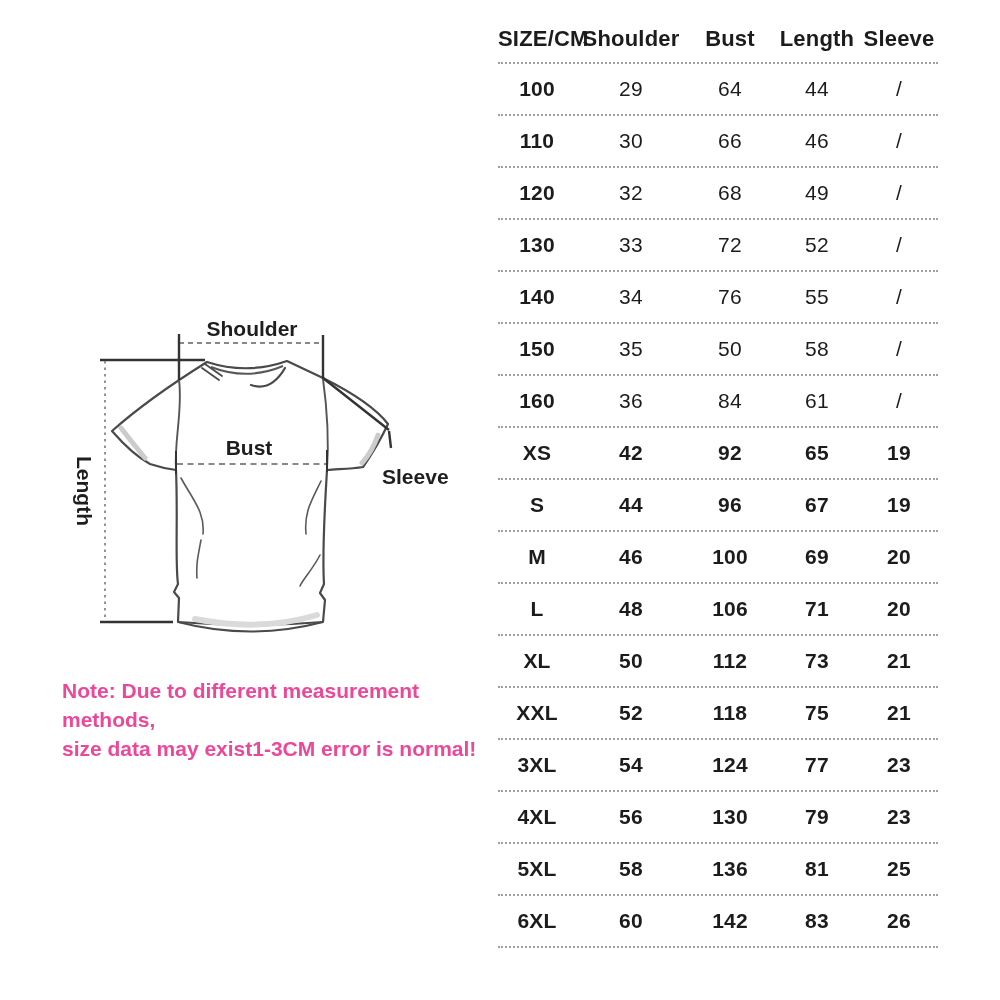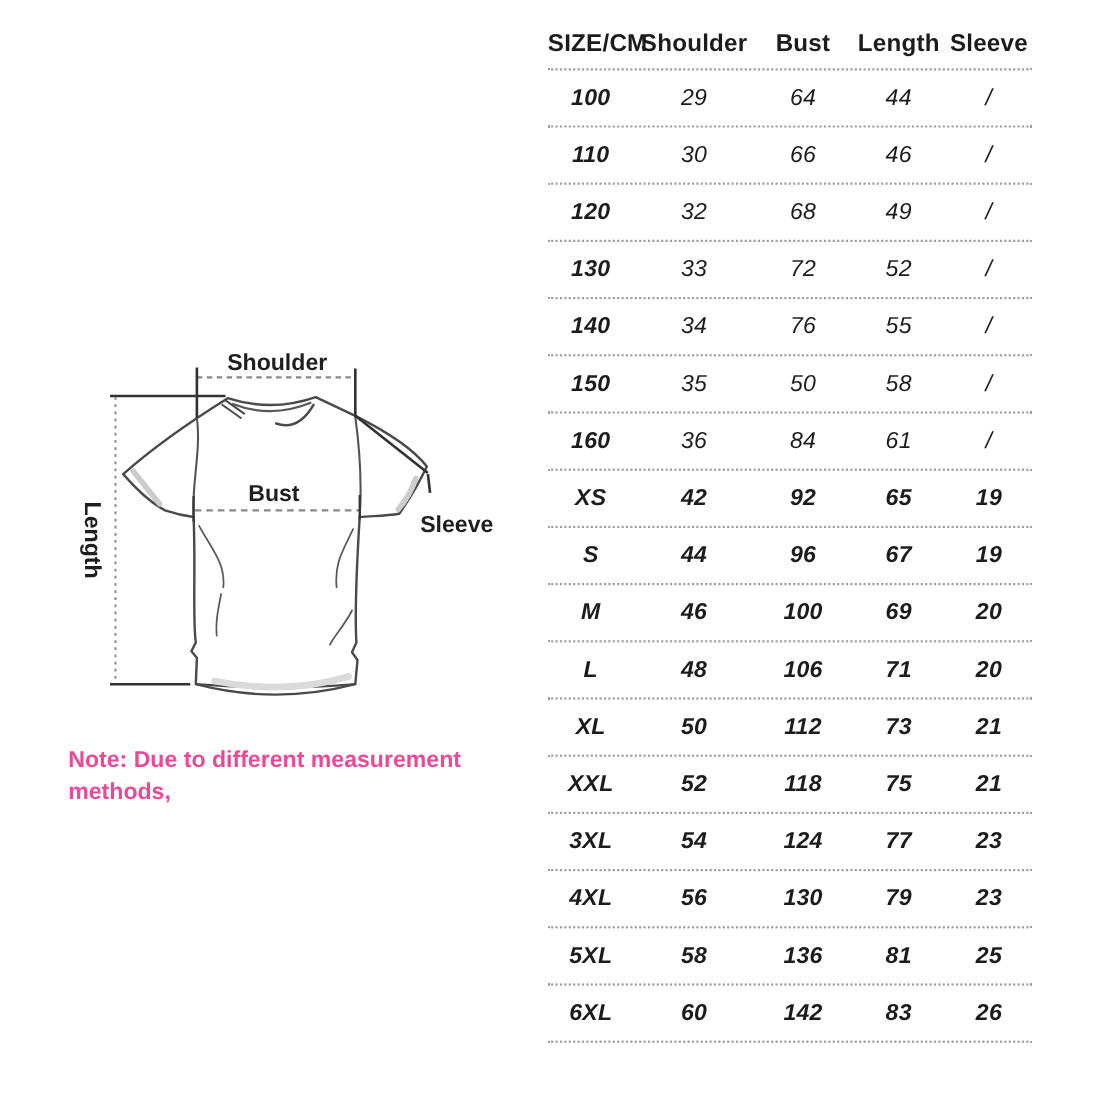--- a/index.html
+++ b/index.html
@@ -13,21 +13,21 @@
   .size-table {
     position:absolute; left:498px; top:16px; width:440px;
   }
   .thead, .trow {
     display:grid;
     grid-template-columns:78px 110px 88px 86px 78px;
     align-items:center;
     border-bottom:2px dotted #a0a0a0;
   }
   .thead { height:46px; }
-  .trow  { height:50px;font-style:italic; }
+  .trow  { height:50px; }
   .tcell {
     text-align:center; font-size:21px; font-weight:500;
     letter-spacing:0.2px; white-space:nowrap;
   }
   .thead .tcell { font-size:22px; font-weight:600; }
   .trow .tcell.size-col { font-weight:600; }
   .trow.heavy .tcell { font-weight:700; }
 
   
   .tee-svg { position:absolute; left:55px; top:288px; }
@@ -93,20 +93,21 @@
     <path d="M122,176 H272" fill="none" stroke="#888888" stroke-width="2" stroke-dasharray="6,4.5"></path>
     <path d="M121,163 V186 M272,162 V184" fill="none" stroke="#333333" stroke-width="2"></path>
     <text x="194" y="167" text-anchor="middle">Bust</text>
 
     <path d="M268,90 L334,142 M334,143 L336,160" fill="none" stroke="#333333" stroke-width="2.4"></path>
     <text x="327" y="196" text-anchor="start">Sleeve</text>
   </svg>
 
   <div class="note">
     <div>Note: Due to different measurement methods,</div>
+    <div>size data may exist1-3CM error is normal!</div>
   </div>
 
   <div class="size-table">
     <div class="thead">
       <div class="tcell">SIZE/CM</div>
       <div class="tcell">Shoulder</div>
       <div class="tcell">Bust</div>
       <div class="tcell">Length</div>
       <div class="tcell">Sleeve</div>
     </div>

